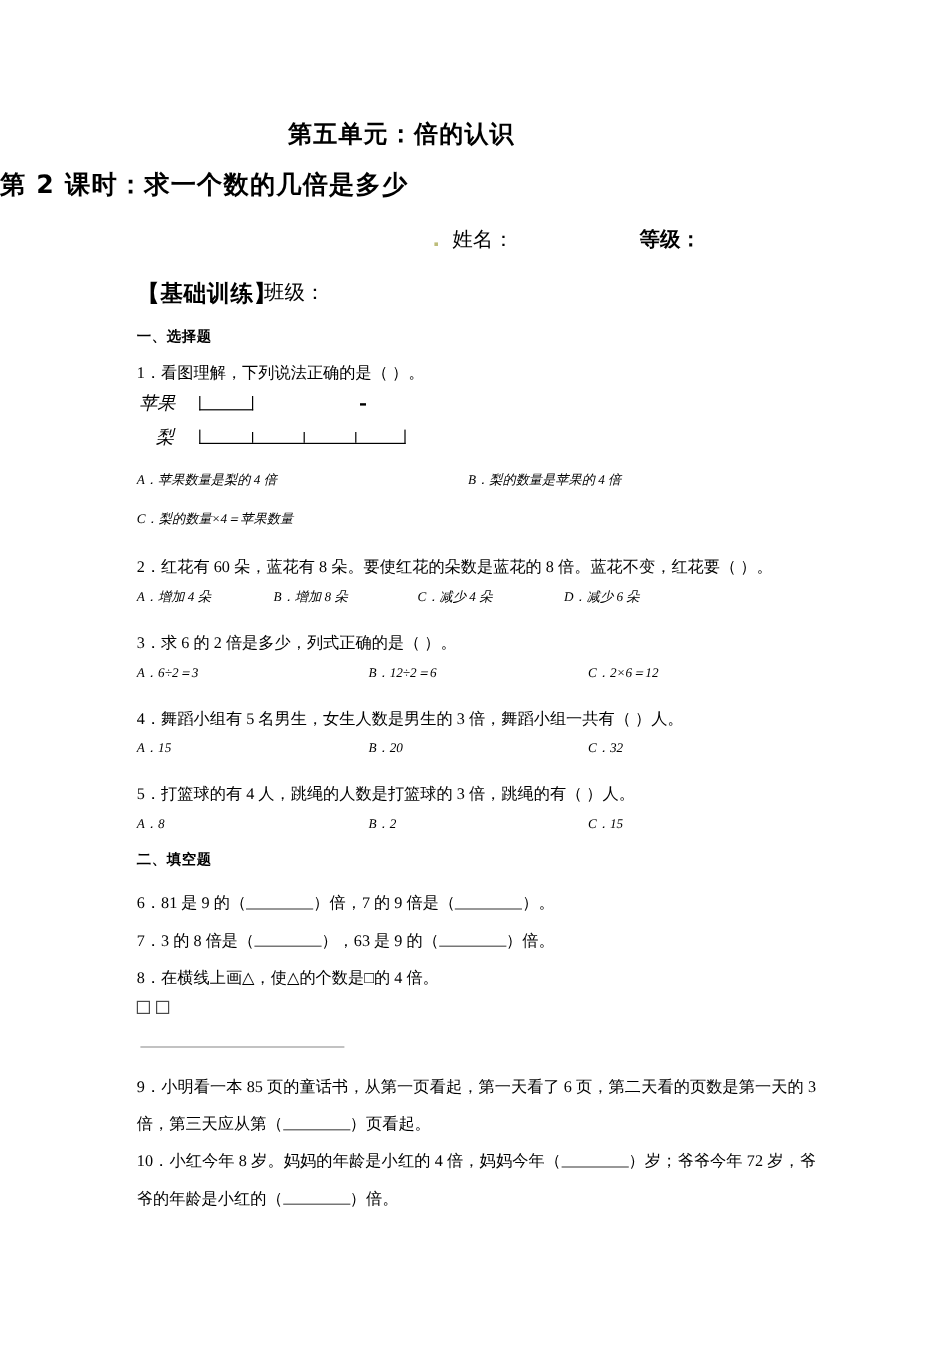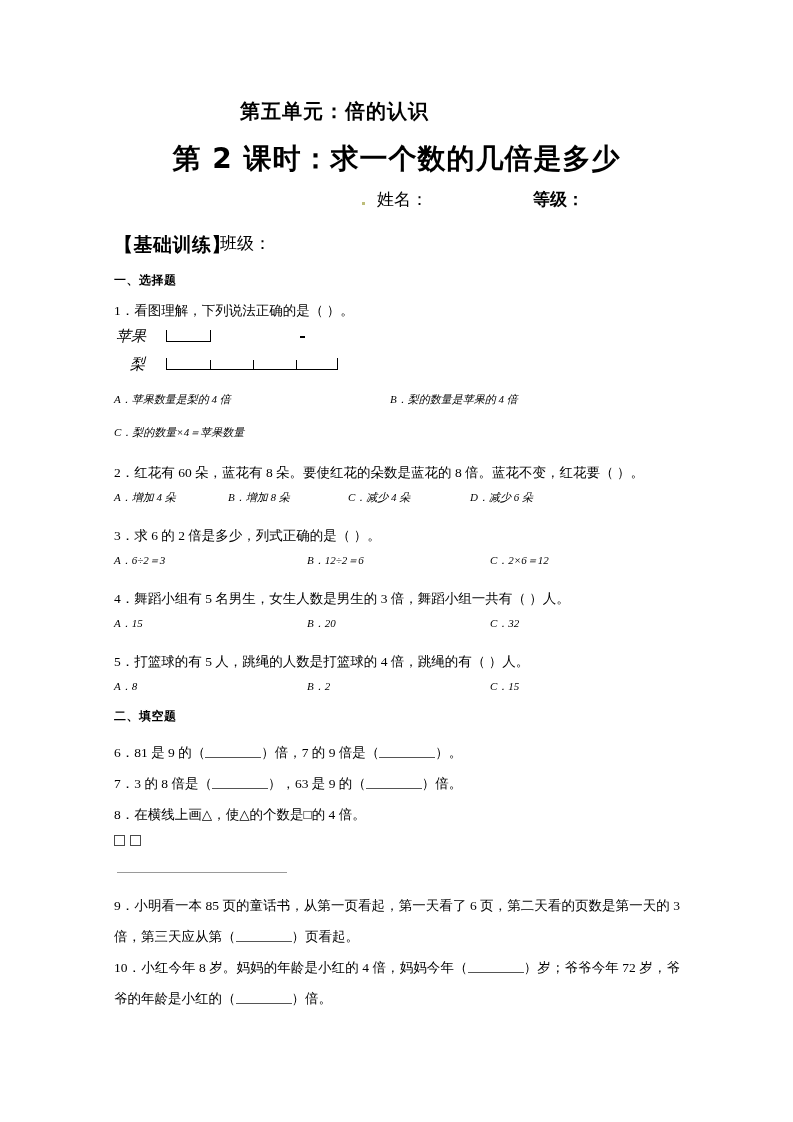--- a/index.html
+++ b/index.html
@@ -30,22 +30,22 @@
     text-align: center;
     font-size: 20px;
     font-weight: bold;
     letter-spacing: 1px;
     font-family: "DejaVu Sans", "Liberation Sans", sans-serif;
   }
   .title-sub {
     position: absolute;
     left: 0; top: 140px;
     width: 793px;
-    text-align: center;
-    font-size: 28px;
+    text-align: left;
+    font-size: 21px;
     font-weight: bold;
     letter-spacing: 1px;
     font-family: "DejaVu Sans", "Liberation Sans", sans-serif;
   }
 
   
   .info-row {
     position: absolute;
     left: 0; top: 188px;
     width: 793px;
@@ -213,21 +213,21 @@
   <div class="q" style="top:521px">3．求 6 的 2 倍是多少，列式正确的是（        ）。</div>
   <div class="opt" style="left:114px; top:553px">A．6÷2＝3</div>
   <div class="opt" style="left:307px; top:553px">B．12÷2＝6</div>
   <div class="opt" style="left:490px; top:553px">C．2×6＝12</div>
 
   <div class="q" style="top:584px">4．舞蹈小组有 5 名男生，女生人数是男生的 3 倍，舞蹈小组一共有（        ）人。</div>
   <div class="opt" style="left:114px; top:616px">A．15</div>
   <div class="opt" style="left:307px; top:616px">B．20</div>
   <div class="opt" style="left:490px; top:616px">C．32</div>
 
-  <div class="q" style="top:647px">5．打篮球的有 5 人，跳绳的人数是打篮球的 4 倍，跳绳的有（        ）人。</div>
+  <div class="q" style="top:647px">5．打篮球的有 4 人，跳绳的人数是打篮球的 3 倍，跳绳的有（        ）人。</div>
   <div class="opt" style="left:114px; top:679px">A．8</div>
   <div class="opt" style="left:307px; top:679px">B．2</div>
   <div class="opt" style="left:490px; top:679px">C．15</div>
 
   <div class="sec-head" id="sec-fill">二、填空题</div>
 
   <div class="q" style="top:738px">
     <span>6．81 是 9 的（</span><span class="blank"></span><span>）倍，7 的 9 倍是（</span><span class="blank"></span><span>）。</span>
   </div>
 

